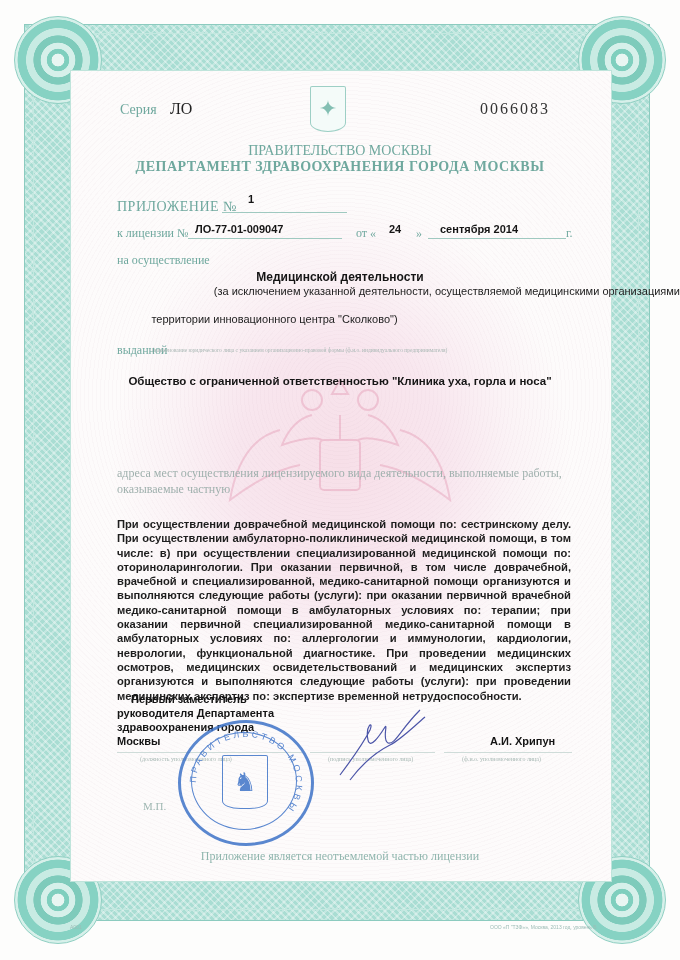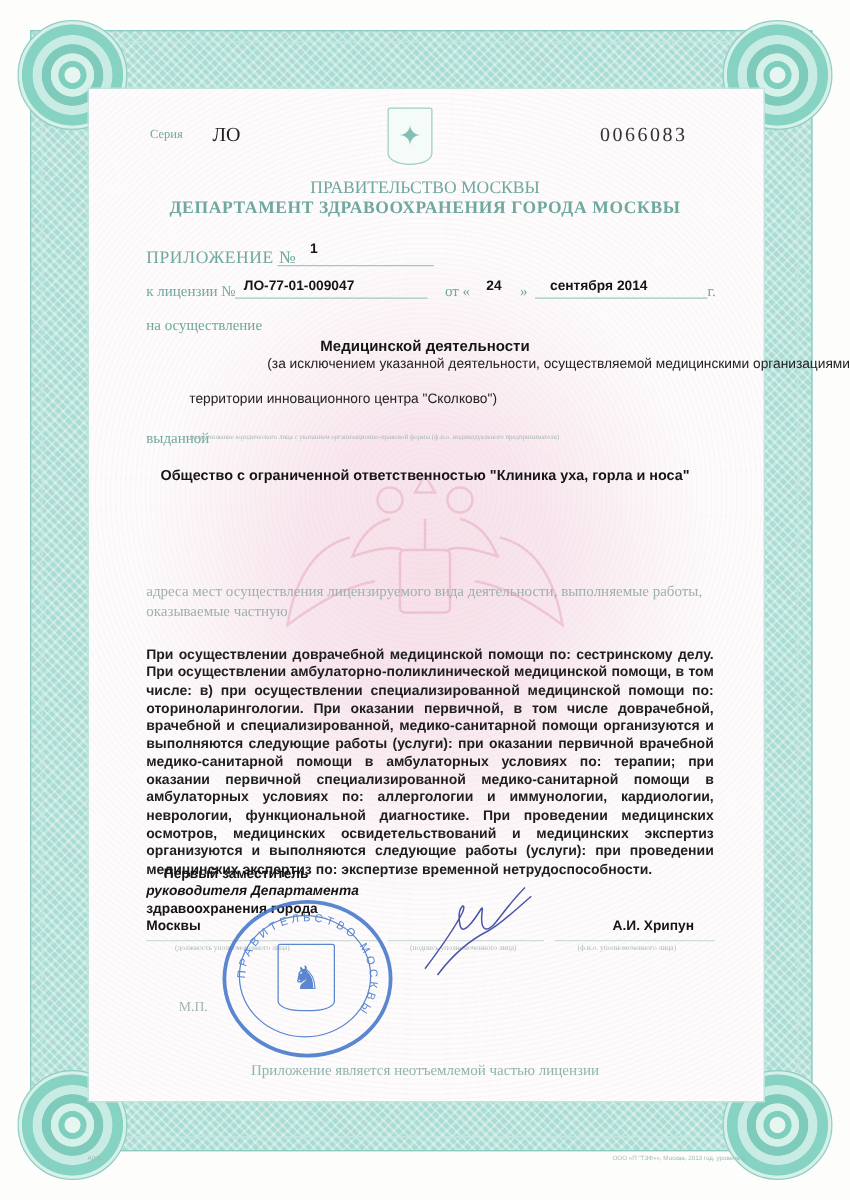--- a/index.html
+++ b/index.html
@@ -58,21 +58,21 @@
       <path d="M120 20 l-8 14 h16 z"></path>
       <circle cx="92" cy="40" r="10"></circle>
         <circle cx="148" cy="40" r="10"></circle>
       <path d="M92 55 q-20 5 -30 30 q30 -10 40 -5 M148 55 q20 5 30 30 q-30 -10 -40 -5"></path>
       <path d="M60 70 q-40 10 -50 70 q40 -30 70 -35 M180 70 q40 10 50 70 q-40 -30 -70 -35"></path>
       <rect x="100" y="80" width="40" height="50" rx="4"></rect>
       <path d="M120 55 v25"></path>
     </g>
   </svg>
 
-  <span class="t serif-teal" style="left:120px;top:102px;font-size:10px;">Серия</span>
+  <span class="t serif-teal" style="left:120px;top:102px;font-size:14px;">Серия</span>
   <span class="t" style="left:170px;top:100px;font-size:16px;font-family:'Liberation Serif',serif;color:#222;">ЛО</span>
   <div class="emblem">✦</div>
   <span class="t" style="left:480px;top:100px;font-size:16px;letter-spacing:2px;font-family:'Liberation Serif',serif;color:#333;">0066083</span>
 
   <span class="t serif-teal" style="left:0;width:680px;text-align:center;top:143px;font-size:14px;">ПРАВИТЕЛЬСТВО МОСКВЫ</span>
   <span class="t serif-teal" style="left:0;width:680px;text-align:center;top:159px;font-size:14px;font-weight:bold;letter-spacing:0.5px;">ДЕПАРТАМЕНТ ЗДРАВООХРАНЕНИЯ ГОРОДА МОСКВЫ</span>
 
   <span class="t serif-teal" style="left:117px;top:199px;font-size:14px;letter-spacing:0.5px;">ПРИЛОЖЕНИЕ №</span>
   <div class="line" style="left:222px;top:212px;width:125px;"></div>
   <span class="t bold" style="left:248px;top:193px;font-size:11px;">1</span>
@@ -96,21 +96,21 @@
   <span class="t serif-teal" style="left:117px;top:343px;font-size:12px;">выданной</span>
   <span class="t" style="left:152px;top:347px;font-size:5.5px;color:#aab8b5;font-family:'Liberation Serif',serif;">(наименование юридического лица с указанием организационно-правовой формы (ф.и.о. индивидуального предпринимателя)</span>
   <span class="t serif-teal" style="left:117px;top:466px;font-size:12px;color:#9fb0ad;">адреса мест осуществления лицензируемого вида деятельности, выполняемые работы,</span>
 
   <span class="t bold" style="left:0;width:680px;text-align:center;top:375px;font-size:11.5px;">Общество с ограниченной ответственностью "Клиника уха, горла и носа"</span>
   <span class="t serif-teal" style="left:117px;top:482px;font-size:12px;color:#9fb0ad;">оказываемые частную</span>
 
   <div class="body-text">При осуществлении доврачебной медицинской помощи по: сестринскому делу. При осуществлении амбулаторно-поликлинической медицинской помощи, в том числе: в) при осуществлении специализированной медицинской помощи по: оториноларингологии. При оказании первичной, в том числе доврачебной, врачебной и специализированной, медико-санитарной помощи организуются и выполняются следующие работы (услуги): при оказании первичной врачебной медико-санитарной помощи в амбулаторных условиях по: терапии; при оказании первичной специализированной медико-санитарной помощи в амбулаторных условиях по: аллергологии и иммунологии, кардиологии, неврологии, функциональной диагностике. При проведении медицинских осмотров, медицинских освидетельствований и медицинских экспертиз организуются и выполняются следующие работы (услуги): при проведении медицинских экспертиз по: экспертизе временной нетрудоспособности.</div>
 
   <span class="t bold" style="left:131px;top:693px;font-size:11px;">Первый заместитель</span>
-  <span class="t bold" style="left:117px;top:707px;font-size:11px;font-style:italic;">руководителя Департамента</span>
+  <span class="t bold" style="left:117px;top:707px;font-size:11px;">руководителя Департамента</span>
   <span class="t bold" style="left:117px;top:721px;font-size:11px;">здравоохранения города</span>
   <span class="t bold" style="left:117px;top:735px;font-size:11px;">Москвы</span>
   <span class="t bold" style="left:490px;top:735px;font-size:11px;">А.И. Хрипун</span>
 
   <div class="line" style="left:117px;top:752px;width:185px;border-color:#cfdcd9;"></div>
   <div class="line" style="left:310px;top:752px;width:125px;border-color:#cfdcd9;"></div>
   <div class="line" style="left:444px;top:752px;width:128px;border-color:#cfdcd9;"></div>
   <span class="t sign-cap" style="left:140px;top:756px;">(должность уполномоченного лица)</span>
   <span class="t sign-cap" style="left:328px;top:756px;">(подпись уполномоченного лица)</span>
   <span class="t sign-cap" style="left:462px;top:756px;">(ф.и.о. уполномоченного лица)</span>

